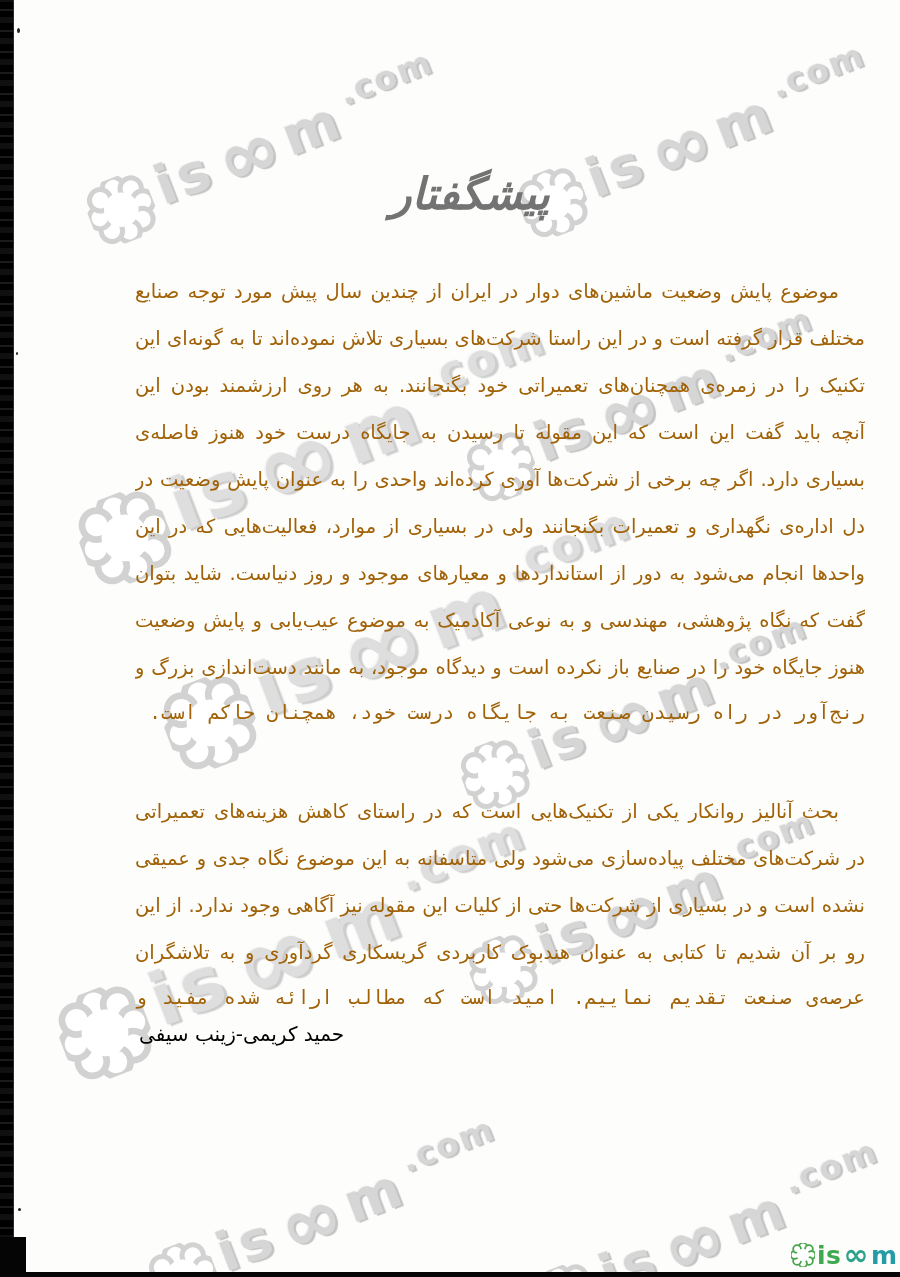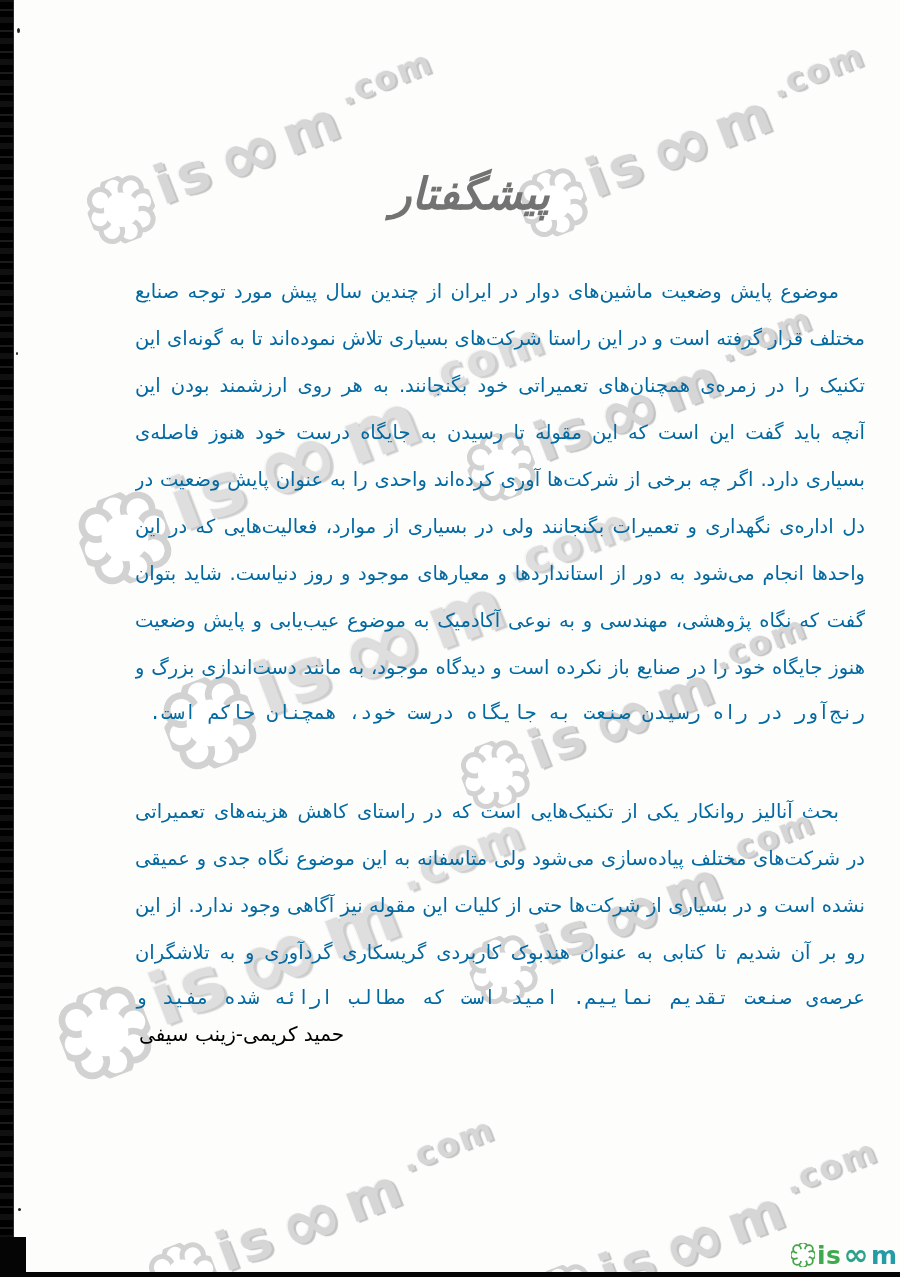--- a/index.html
+++ b/index.html
@@ -48,21 +48,21 @@
   .content{position:absolute;left:135px;top:0;width:730px;z-index:2;direction:rtl;color:#141414;}
   .doc-title{
     position:absolute;top:168px;left:0;width:100%;text-align:center;
     transform:translateX(-30px);
     font-size:44px;font-weight:bold;letter-spacing:0;margin:0;color:#737373;font-style:italic;
   }
   .para{position:absolute;left:0;width:730px;margin:0;}
   .para1{top:268px;}
   .para2{top:788px;}
   .line{
-    height:47px;line-height:47px;font-size:19.5px;color:#0369a1;
+    height:47px;line-height:47px;font-size:19.5px;color:#a16207;
     text-align:justify;text-align-last:justify;overflow:hidden;
   }
   .line.first{padding-right:26px;}
   .line.last{text-align-last:right;font-family:Liberation Mono, monospace;}
   .signature{
     position:absolute;top:1022px;left:4px;width:730px;
     font-size:20px;color:#000000;text-align:left;direction:rtl;
   }
 
   

